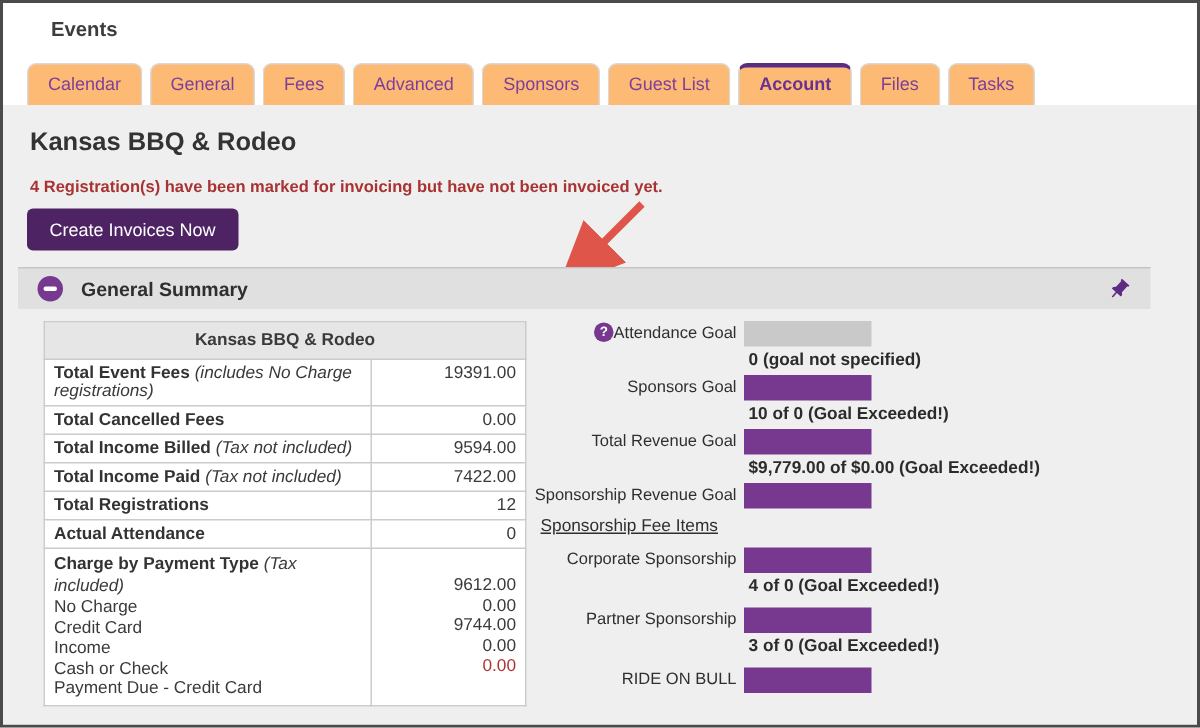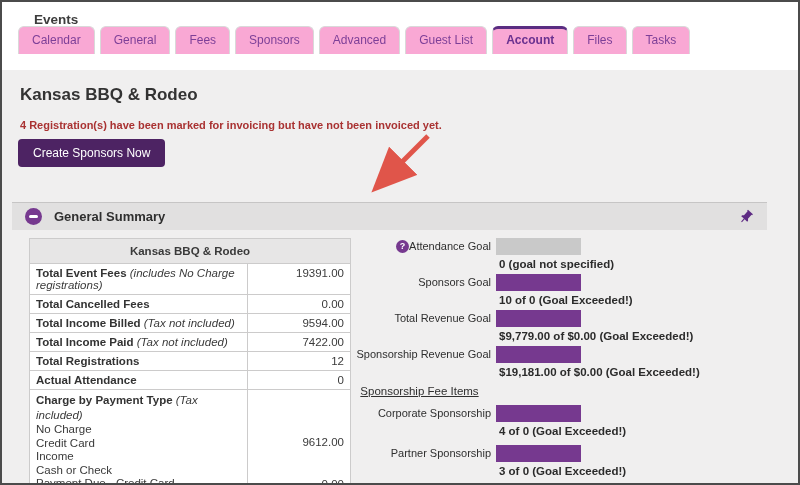--- a/index.html
+++ b/index.html
@@ -3,41 +3,41 @@
 <meta charset="utf-8">
 <style>
   * { box-sizing: border-box; margin: 0; padding: 0; }
   html,body { width: 800px; height: 485px; }
   body {
     position: relative; overflow: hidden; background: #fff;
     border: 2px solid #4b4b4b;
     font-family: "Liberation Sans", sans-serif; color: #3a3a3a;
   }
   
-  .topbar { position: absolute; top: 0; left: 0; right: 0; height: 52px; background: #fff; }
+  .topbar { position: absolute; top: 0; left: 0; right: 0; height: 68px; background: #fff; }
   .page-title { position: absolute; left: 32px; top: 10px; font-size: 13.5px; font-weight: bold; color: #3d3d3d; }
   .tabs { position: absolute; left: 16px; bottom: 0; display: flex; gap: 5px; align-items: flex-end; }
   .tab {
-    background: #f9a8d4; border: 1px solid #d9d9d9; border-bottom: none;
+    background: #fdba74; border: 1px solid #d9d9d9; border-bottom: none;
     border-radius: 6px 6px 0 0; padding: 6px 13px 7px; cursor: pointer;
     font-size: 12px; color: #7d3f98;
   }
   .tab.active { border-top: 3px solid #5a2d82; padding-top: 4px; font-weight: bold; color: #6a3190; }
   
   .content { position: absolute; top: 68px; left: 0; right: 0; bottom: 0; background: #f0efef; }
   .event-name { margin: 15px 0 0 18px; font-size: 17px; font-weight: bold; color: #333; }
   .warning { margin: 14px 0 0 18px; font-size: 11px; font-weight: bold; color: #a93232; }
   .btn-primary {
     margin: 8px 0 0 16px; display: inline-block; background: #4d2363; color: #fff;
     border: none; border-radius: 4px; padding: 7px 15px; font-size: 12px;
     font-family: "Liberation Sans", sans-serif; cursor: pointer;
   }
   .arrow-svg { position: absolute; left: 340px; top: -12px; pointer-events: none; }
   
-  .panel { position: absolute; left: 10px; top: 132px; width: 755px; bottom: 0; }
+  .panel { position: absolute; left: 10px; top: 108px; width: 755px; bottom: 0; }
   .panel-header {
     height: 28px; background: #e1e0e0; border-top: 1px solid #c6c5c5;
     display: flex; align-items: center; padding: 0 13px;
   }
   .collapse-icon {
     width: 17px; height: 17px; border-radius: 50%; background: #76398f;
     position: relative; cursor: pointer; flex: 0 0 auto;
   }
   .collapse-icon::after {
     content: ""; position: absolute; left: 4px; top: 7px; width: 9px; height: 3px;
@@ -53,21 +53,21 @@
   }
   .summary-table td { border: 1px solid #cccbcb; padding: 3px 6px; vertical-align: top; }
   .summary-table .t-title { background: #e7e6e6; text-align: center; font-weight: bold; padding: 6px; }
   .summary-table .t-date { background: #e7e6e6; text-align: right; font-weight: bold; padding: 4px 6px; }
   .summary-table .lbl b { color: #333; }
   .summary-table .lbl i { color: #3a3a3a; }
   .summary-table .val { text-align: right; width: 77px; white-space: nowrap; padding-left: 48px; }
   .charge-lines .line { text-align: left; line-height: 13.5px; height: 13.5px; }
   .charge-head { line-height: 15px; }
   .charge-vals .spacer { height: 15px; }
-  .charge-vals .line { text-align: right; line-height: 13.5px; height: 13.5px; margin-top: 28px; }
+  .charge-vals .line { text-align: right; line-height: 13.5px; height: 13.5px; }
   .neg { color: #b03333; }
   
   .goals { position: absolute; left: 329px; top: 8px; width: 420px; font-size: 11px; }
   .goal { display: grid; grid-template-columns: 150px 260px; column-gap: 5px; margin-bottom: 3px; }
   .fee-goal { margin-bottom: 7px; }
   .goal-label {
     font-weight: normal; color: #2f2f2f; text-align: right; line-height: 17px;
     white-space: nowrap; direction: rtl;
   }
   .goal-label .txt { direction: ltr; unicode-bidi: isolate; }
@@ -99,25 +99,25 @@
 
       <div class="tab">
         <span>General</span>
       </div>
 
       <div class="tab">
         <span>Fees</span>
       </div>
 
       <div class="tab">
+        <span>Advanced</span>
+      </div>
+
+      <div class="tab">
         <span>Sponsors</span>
-      </div>
-
-      <div class="tab">
-        <span>Advanced</span>
       </div>
 
       <div class="tab">
         <span>Guest List</span>
       </div>
 
       <div class="tab active">
         <span>Account</span>
       </div>
 
@@ -127,21 +127,21 @@
 
       <div class="tab">
         <span>Tasks</span>
       </div>
     </nav>
 </div>
 
 <div class="content">
   <h1 class="event-name">Kansas BBQ &amp; Rodeo</h1>
   <div class="warning">4 Registration(s) have been marked for invoicing but have not been invoiced yet.</div>
-  <button class="btn-primary">Create Sponsors Now</button>
+  <button class="btn-primary">Create Invoices Now</button>
 
   <svg class="arrow-svg" width="120" height="140" viewBox="0 0 120 140">
     <defs>
       <marker id="ah" markerWidth="9" markerHeight="8" refX="6" refY="4" orient="auto">
         <path d="M0,0 L9,4 L0,8 Z" fill="#e0554a"></path>
       </marker>
     </defs>
     <line x1="86" y1="78" x2="40" y2="124" stroke="#e0554a" stroke-width="5" marker-end="url(#ah)"></line>
   </svg>
 
@@ -249,21 +249,20 @@
                 <div class="goal-bar"></div>
               </div>
               <div class="goal-caption">$9,779.00 of $0.00 (Goal Exceeded!)</div>
             </div>
 
             <div class="goal">
               <div class="goal-label"><span class="txt">Sponsorship Revenue Goal</span></div>
               <div>
                 <div class="goal-bar"></div>
               </div>
-              <div class="goal-caption">$19,181.00 of $0.00 (Goal Exceeded!)</div>
             </div>
           </div>
         <div class="fee-heading">Sponsorship Fee Items</div>
         <div>
 
             <div class="goal fee-goal">
               <div class="goal-label"><span class="txt">Corporate Sponsorship</span></div>
               <div>
                 <div class="goal-bar"></div>
               </div>

